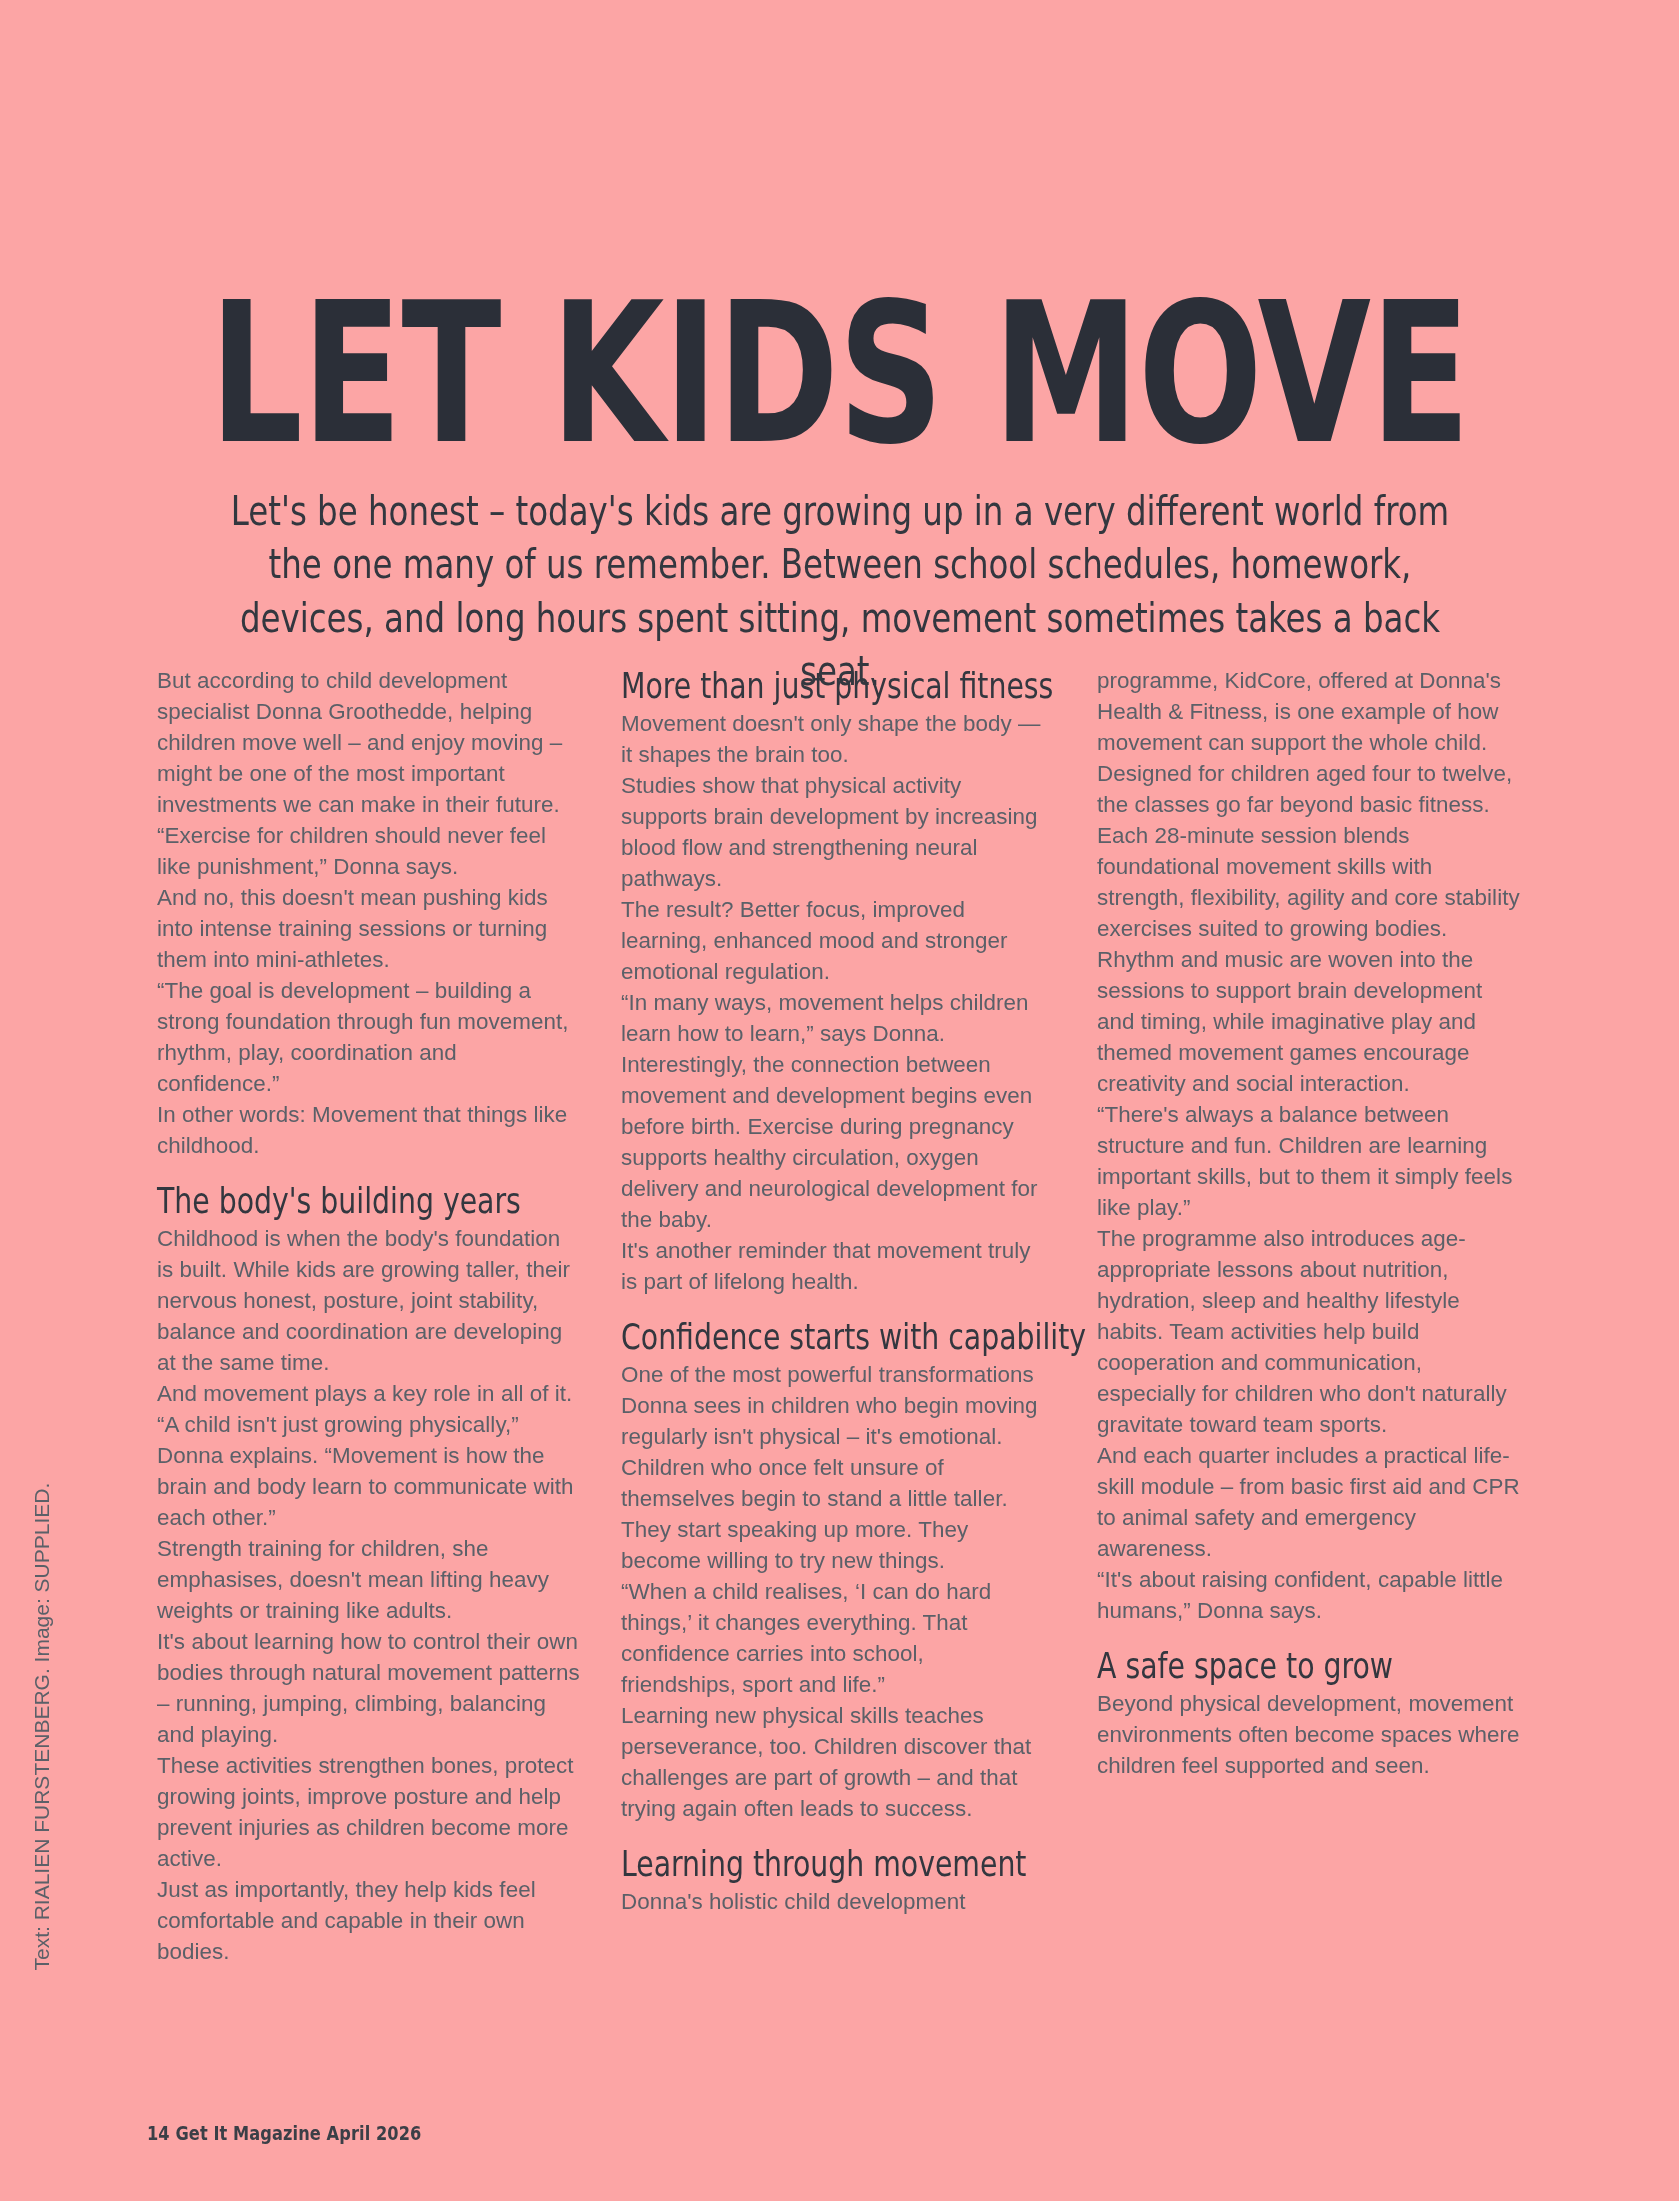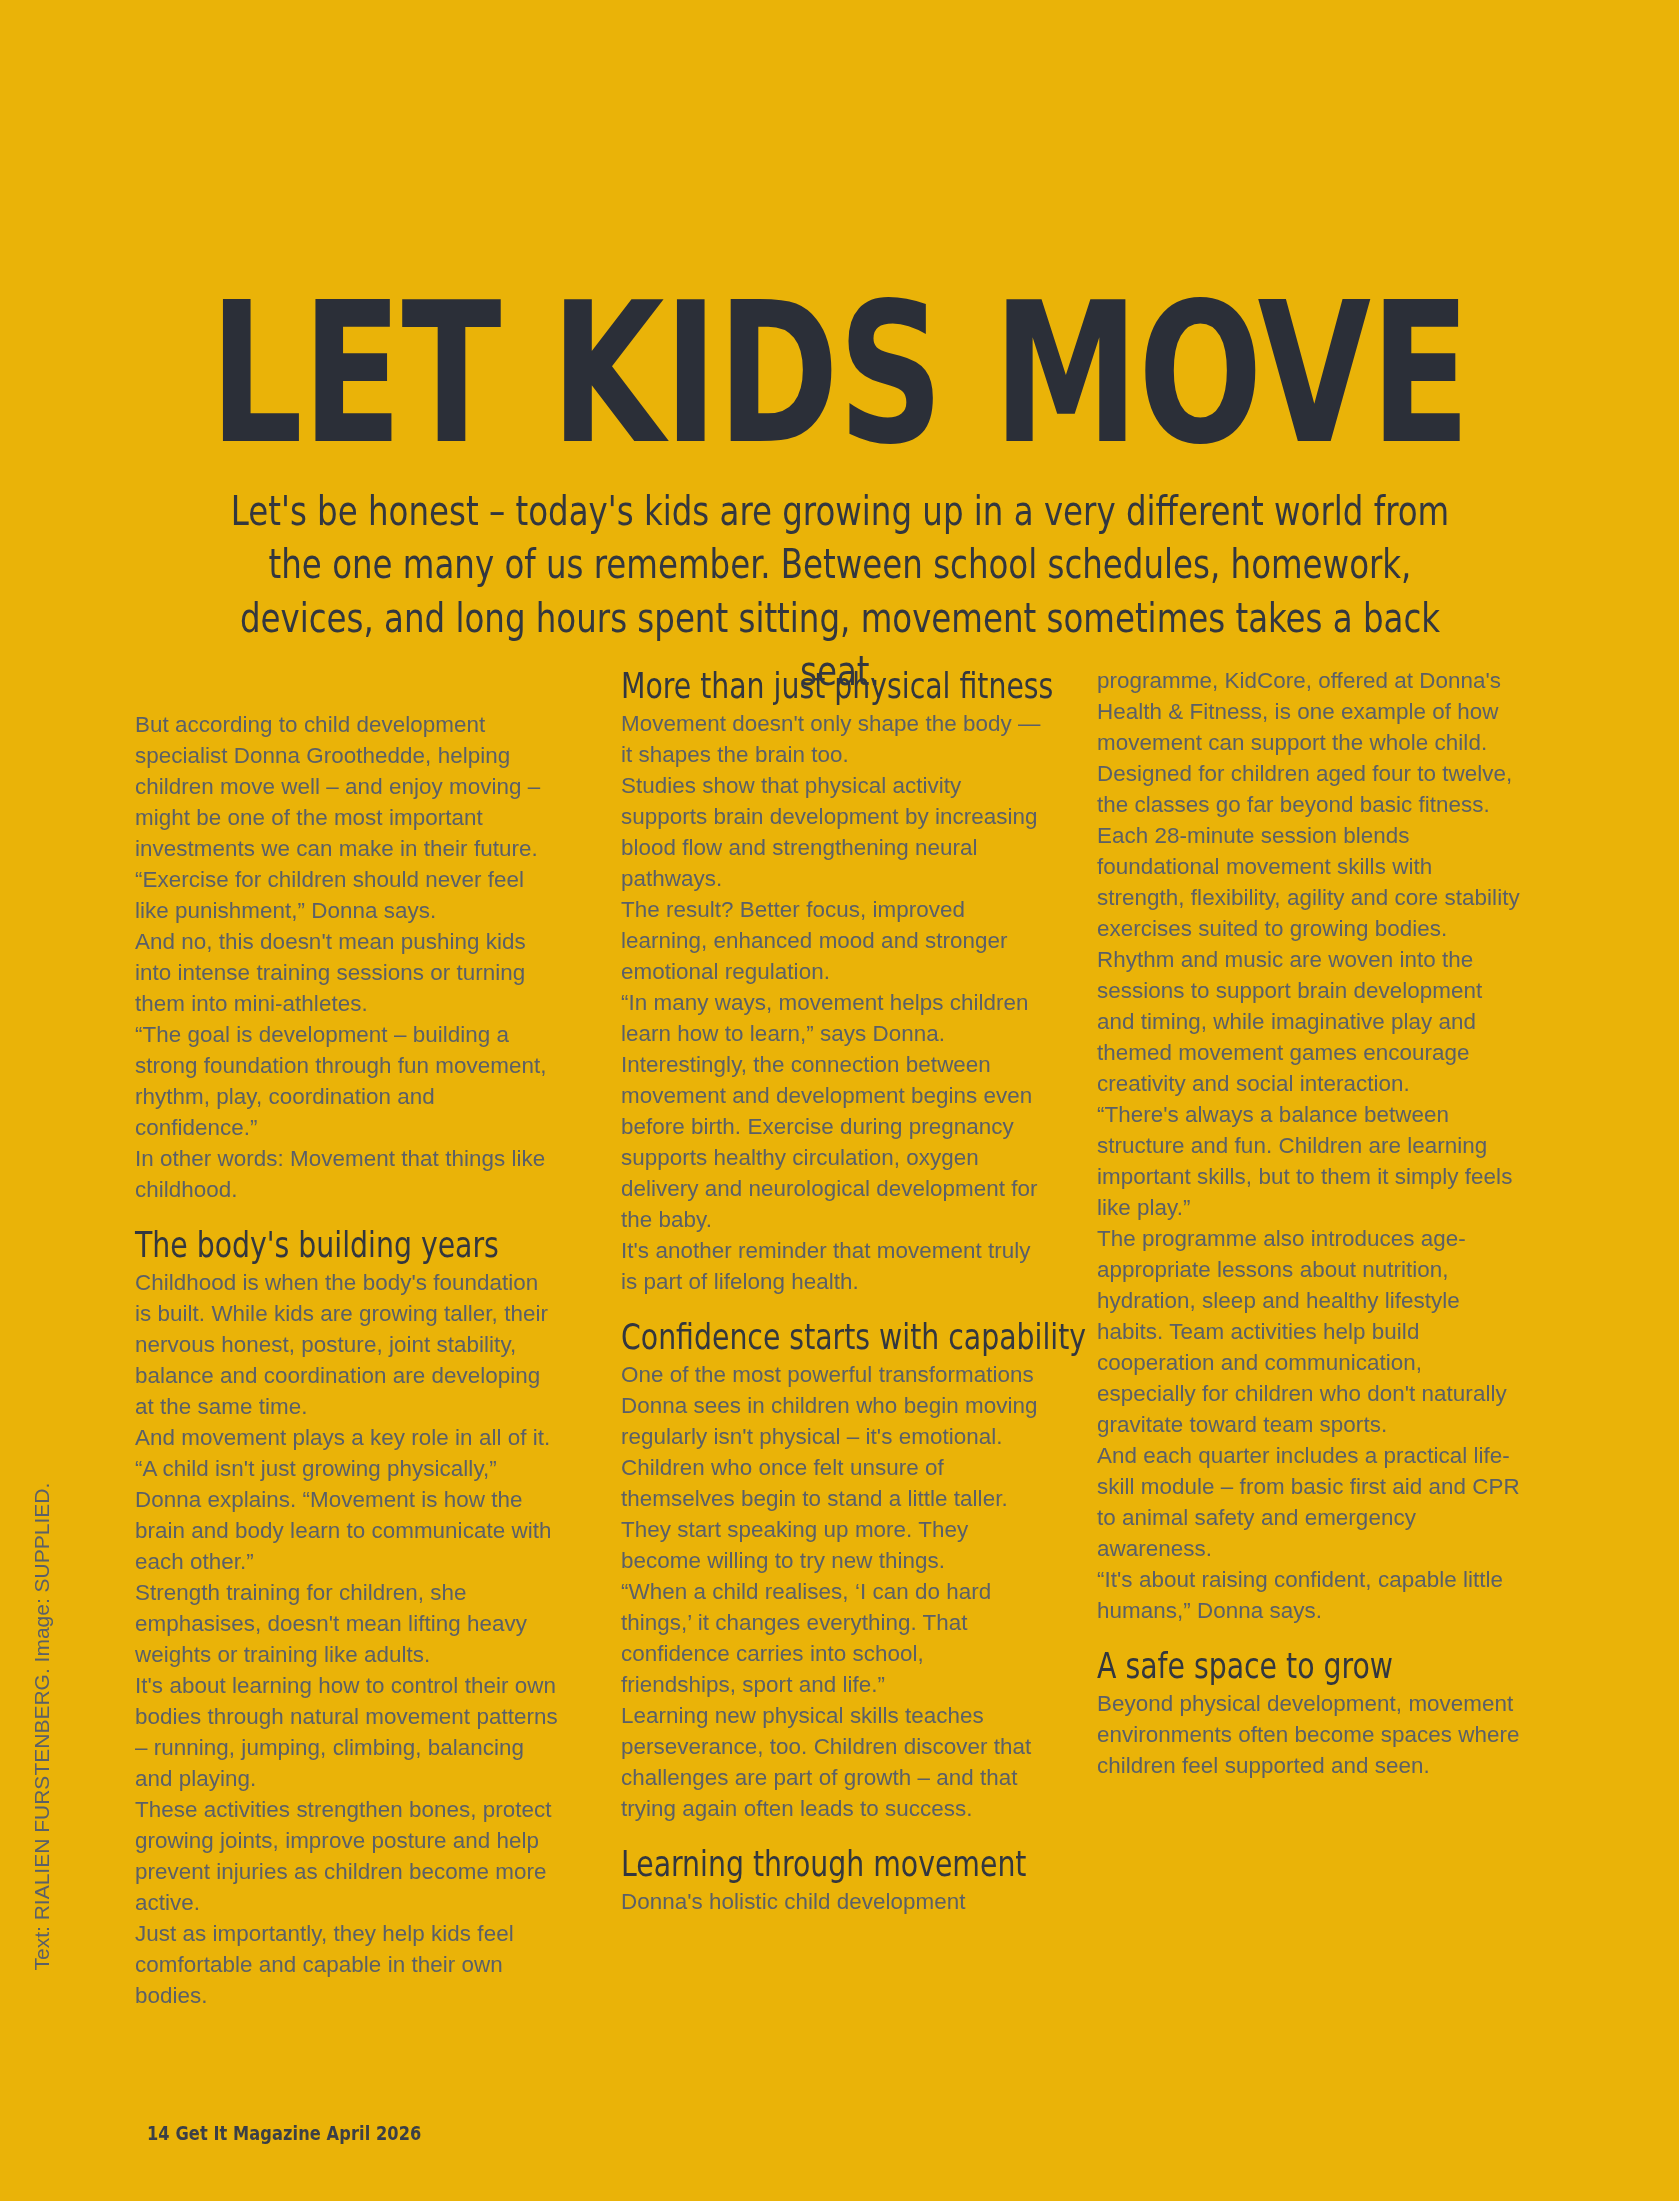--- a/index.html
+++ b/index.html
@@ -5,21 +5,21 @@
 <style>
   html, body {
     margin: 0;
     padding: 0;
     background: #ffffff;
   }
   .page {
     position: relative;
     width: 1679px;
     height: 2202px;
-    background: #eab308;
+    background: #fca5a5;
     overflow: hidden;
     font-family: "Liberation Sans", sans-serif;
   }
 
   
   .headline {
     position: absolute;
     left: 0;
     top: 149px;
     width: 1679px;
@@ -57,21 +57,21 @@
     left: 0;
     top: 665px;
     width: 1679px;
     height: 1406px;
   }
   .col {
     position: absolute;
     top: 0;
     width: 423px;
   }
-  .col-1 { left: 135px; margin-top: 44px; }
+  .col-1 { left: 157px; }
   .col-2 { left: 621px; }
   .col-3 { left: 1097px; }
 
   .col p {
     margin: 0;
     font-family: "Liberation Sans", sans-serif;
     font-size: 22.4px;
     line-height: 31px;
     color: #5b6068;
     letter-spacing: 0.05px;

